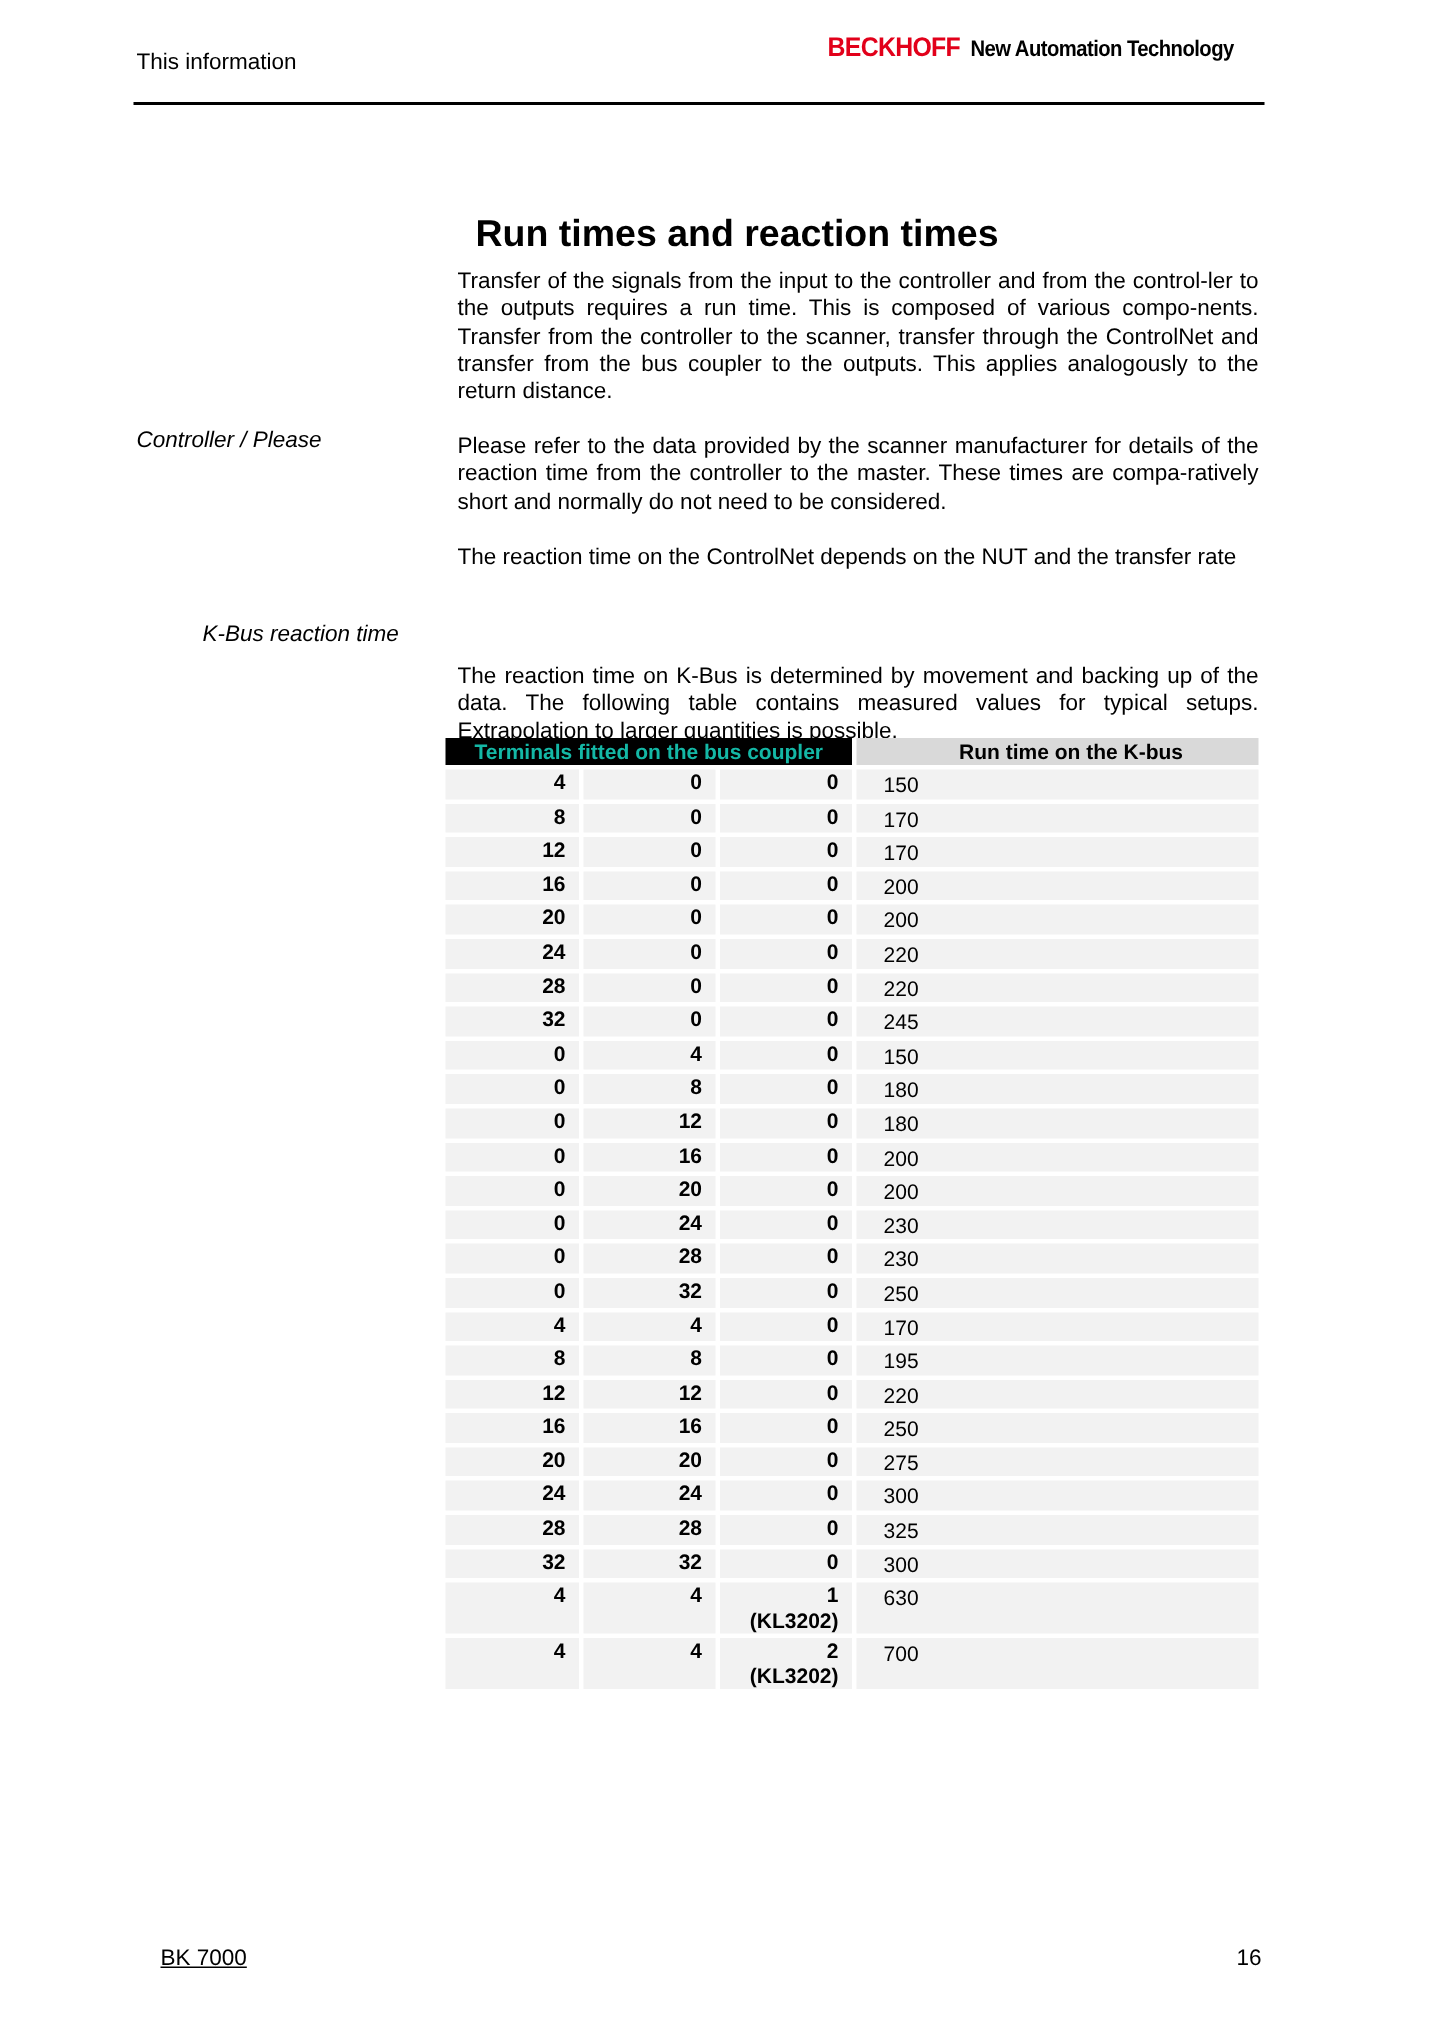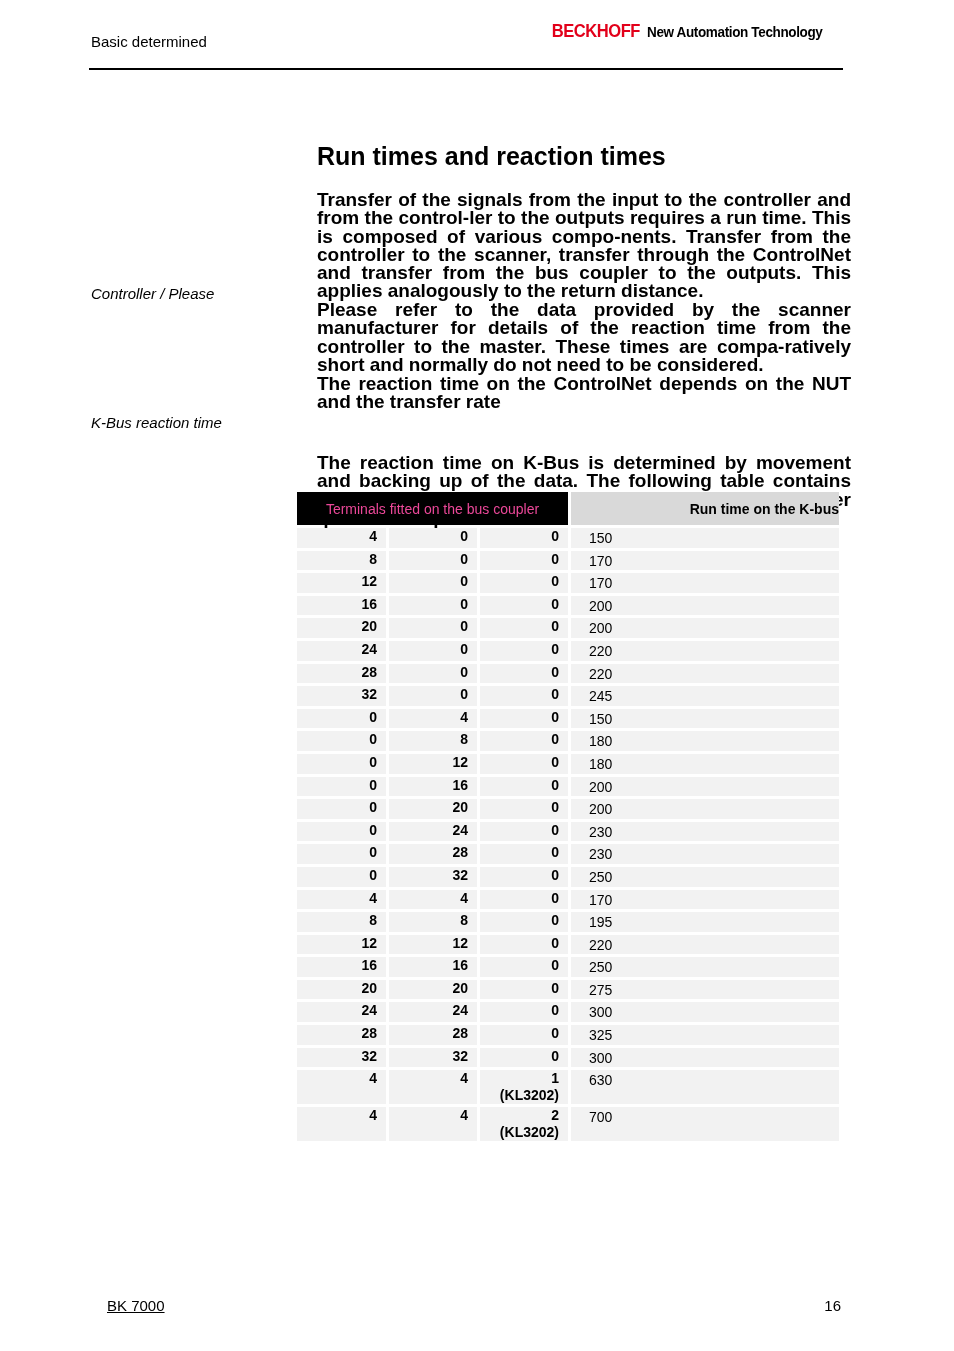--- a/index.html
+++ b/index.html
@@ -23,74 +23,74 @@
       transform: scaleX(0.9); transform-origin: left center; display: inline-block;
     }
     .header-rule {
       position: absolute; left: 89px; top: 68px; width: 754px; height: 2px; background: #000;
     }
     .title {
       position: absolute; left: 301px; top: 126px; font-size: 25px; font-weight: bold;
       margin: 16px;
     }
     .para {
-      position: absolute; left: 301px; width: 534px; font-size: 19px; line-height: 18.3px;
-      text-align: justify; margin: 16px; font-weight: bold;
+      position: absolute; left: 301px; width: 534px; font-size: 15px; line-height: 18.3px;
+      text-align: justify; margin: 4px;
     }
     .side-label {
       position: absolute; left: 91px; font-size: 15px; font-style: italic; margin: 0;
     }
     table.kbus {
       position: absolute; left: 294px; top: 489px; width: 548px;
       border-collapse: separate; border-spacing: 3px 3px; font-size: 14px;
       table-layout: fixed;
     }
     table.kbus td, table.kbus th { padding: 0; }
     .th-dark {
-      background: #000; color: #ec4899; font-weight: normal; text-align: center;
-      height: 33px; font-size: 14px;
+      background: #000; color: #14b8a6; font-weight: bold; text-align: center;
+      height: 18px; font-size: 14px;
     }
     .th-grey {
-      background: #d9d9d9; font-weight: bold; text-align: right; padding-left: 18px !important;
+      background: #d9d9d9; font-weight: bold; text-align: center; padding-left: 18px !important;
       font-size: 14px;
     }
     .sub-head td {
       background: #d9d9d9; font-weight: bold; line-height: 16px; vertical-align: top;
       padding-top: 1px !important; padding-bottom: 1px !important;
     }
     .sub-head td.num { text-align: right; padding-right: 9px !important; }
     .sub-head td.run { text-align: left; padding-left: 18px !important; }
     tr.row td {
       background: #f2f2f2; height: 17.6px; line-height: 17px; vertical-align: top;
     }
     tr.row td.num { text-align: right; font-weight: bold; padding-right: 9px; }
     tr.row td.run { text-align: left; padding-left: 18px; padding-top: 2px; font-size: 14px; line-height: 16px; }
     tr.row td .note { display: block; }
     .footer-left { position: absolute; left: 107px; top: 1297px; font-size: 15px; text-decoration: underline; }
     .footer-right { position: absolute; right: 113px; top: 1297px; font-size: 15px; }
   </style>
 </head>
 <body>
 
-<div class="header-left">Basic determined</div>
+<div class="header-left">This information</div>
 <div class="brand">
   <span class="brand-logo">BECKHOFF</span>
   <span class="brand-tagline">New Automation Technology</span>
 </div>
 <div class="header-rule"></div>
 
 <h1 class="title">Run times and reaction times</h1>
 
 <p class="para" style="top:175px;">Transfer of the signals from the input to the controller and from the control-ler to the outputs requires a run time. This is composed of various compo-nents. Transfer from the controller to the scanner, transfer through the ControlNet and transfer from the bus coupler to the outputs. This applies analogously to the return distance.</p>
 
 <p class="side-label" style="top:285px;">Controller / Please</p>
 <p class="para" style="top:285px;">Please refer to the data provided by the scanner manufacturer for details of the reaction time from the controller to the master. These times are compa-ratively short and normally do not need to be considered.</p>
 <p class="para" style="top:359px;">The reaction time on the ControlNet depends on the NUT and the transfer rate</p>
 
-<p class="side-label" style="top:414px;">K-Bus reaction time</p>
+<p class="side-label" style="top:414px;margin-left:44px;">K-Bus reaction time</p>
 <p class="para" style="top:438px;">The reaction time on K-Bus is determined by movement and backing up of the data. The following table contains measured values for typical setups. Extrapolation to larger quantities is possible.</p>
 
 <table class="kbus">
   <colgroup>
     <col style="width:89px">
       <col style="width:88px">
       <col style="width:88px">
       <col>
   </colgroup>
   <thead>

